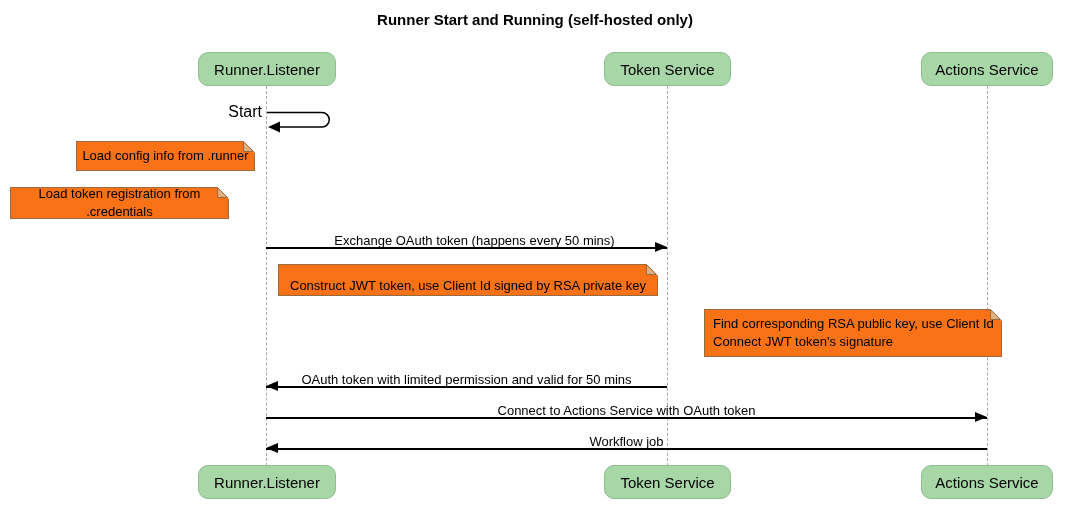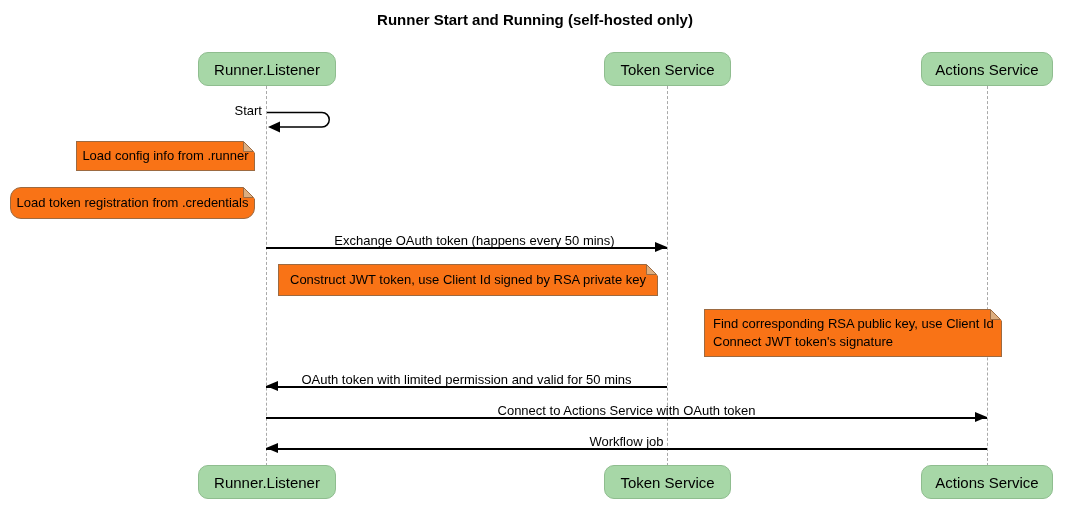--- a/index.html
+++ b/index.html
@@ -37,21 +37,21 @@
   .arrow-right{
     position:absolute;width:0;height:0;
     border-top:5.5px solid transparent;border-bottom:5.5px solid transparent;
     border-left:12px solid #000;
   }
   .arrow-left{
     position:absolute;width:0;height:0;
     border-top:5.5px solid transparent;border-bottom:5.5px solid transparent;
     border-right:12px solid #000;
   }
-  .self-label{position:absolute;font-size:13px;text-align:right;white-space:nowrap;}
+  .self-label{position:absolute;font-size:16px;text-align:right;white-space:nowrap;}
   .self-loop{position:absolute;}
 </style>
 </head>
 <body>
 
 <div class="canvas">
 
   <div class="title">Runner Start and Running (self-hosted only)</div>
 
   <div class="lifeline" style="left:266px;"></div>
@@ -75,33 +75,33 @@
   </svg>
 
   <div class="note" style="left:76px;top:141px;width:179px;height:30px;">
     <span>Load config info from .runner</span>
     <svg class="fold" viewBox="0 0 12 12">
       <path d="M0 0 L12 0 L12 12 Z" fill="#ffffff"></path>
       <path d="M0.5 0.5 L10.5 10.5 L0.5 10.5 Z" fill="#dcae80" stroke="#9c6a41" stroke-width="1"></path>
     </svg>
   </div>
 
-  <div class="note" style="left:10px;top:187px;width:245px;height:32px;border-radius:11px;">
+  <div class="note" style="left:10px;top:187px;width:219px;height:32px;">
     <span>Load token registration from .credentials</span>
     <svg class="fold" viewBox="0 0 12 12">
       <path d="M0 0 L12 0 L12 12 Z" fill="#ffffff"></path>
       <path d="M0.5 0.5 L10.5 10.5 L0.5 10.5 Z" fill="#dcae80" stroke="#9c6a41" stroke-width="1"></path>
     </svg>
   </div>
 
   <div class="msg-label" style="left:274px;top:233px;width:401px;">Exchange OAuth token (happens every 50 mins)</div>
   <div class="msg-line" style="left:266px;top:247px;width:401px;"></div>
   <div class="arrow-right" style="left:655px;top:242px;"></div>
 
-  <div class="note" style="left:278px;top:264px;width:380px;height:32px;">
+  <div class="note" style="left:278px;top:264px;width:380px;height:32px;align-items:flex-end;">
     <span>Construct JWT token, use Client Id signed by RSA private key</span>
     <svg class="fold" viewBox="0 0 12 12">
       <path d="M0 0 L12 0 L12 12 Z" fill="#ffffff"></path>
       <path d="M0.5 0.5 L10.5 10.5 L0.5 10.5 Z" fill="#dcae80" stroke="#9c6a41" stroke-width="1"></path>
     </svg>
   </div>
 
   <div class="note left-align" style="left:678px;top:309px;width:298px;height:48px;margin-left:26px;">
     <span class="note-lines">
       <span style="display:block;">Find corresponding RSA public key, use Client Id</span>

